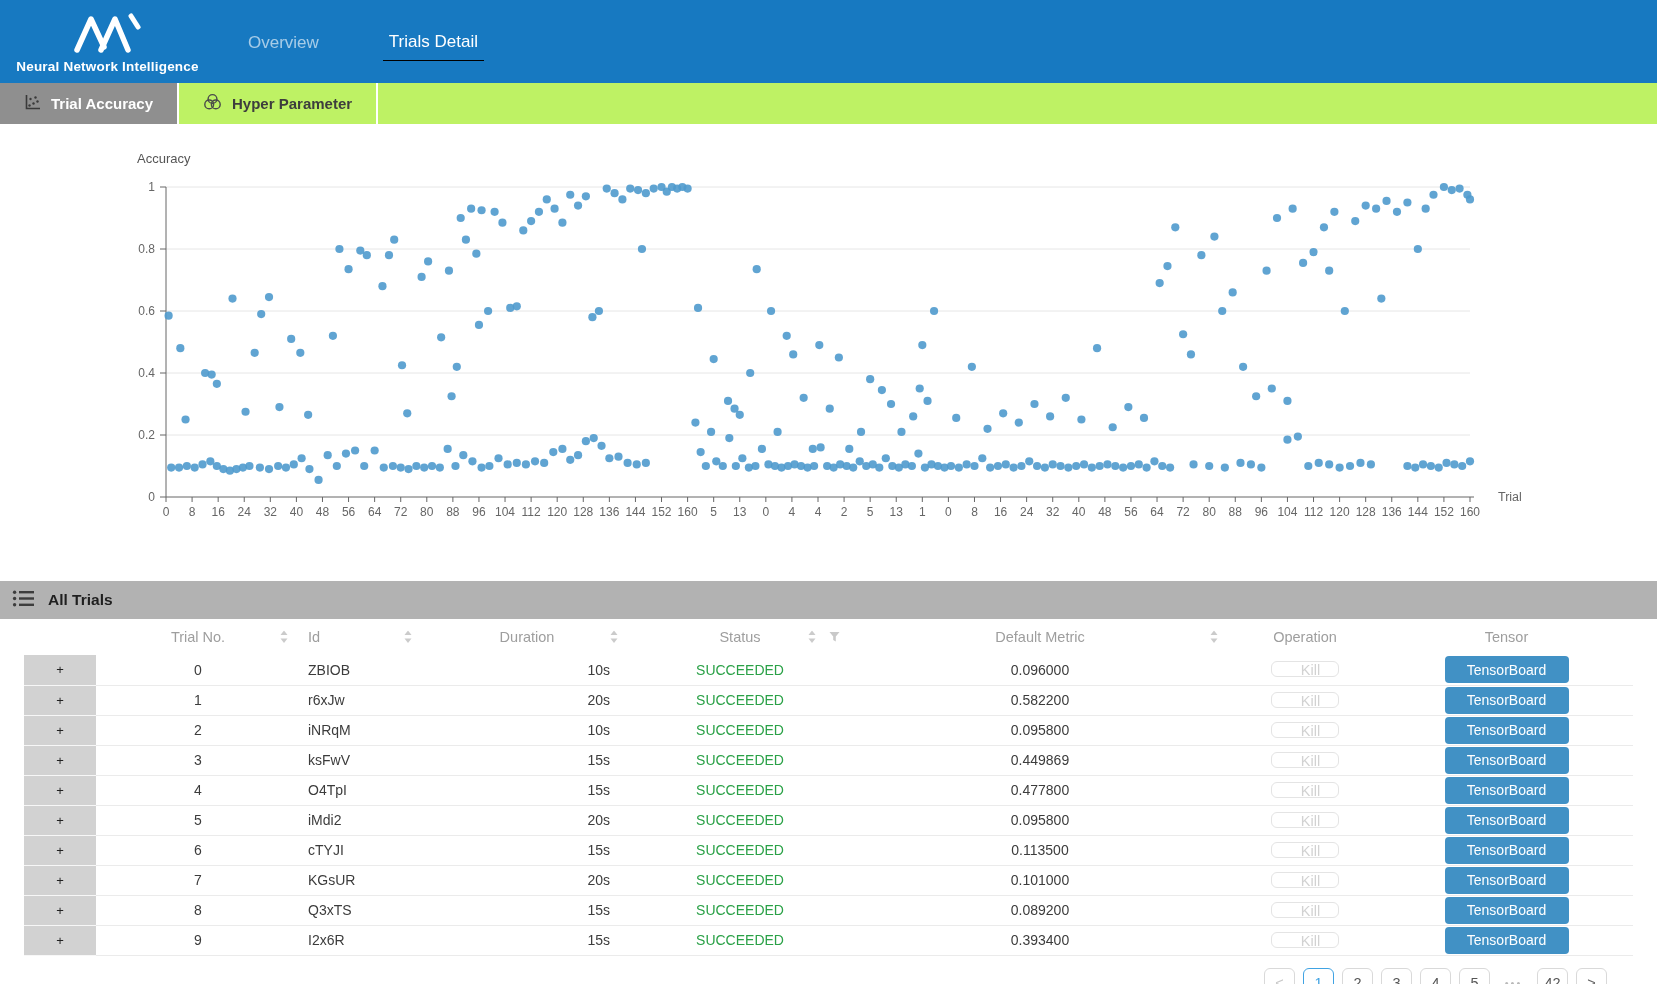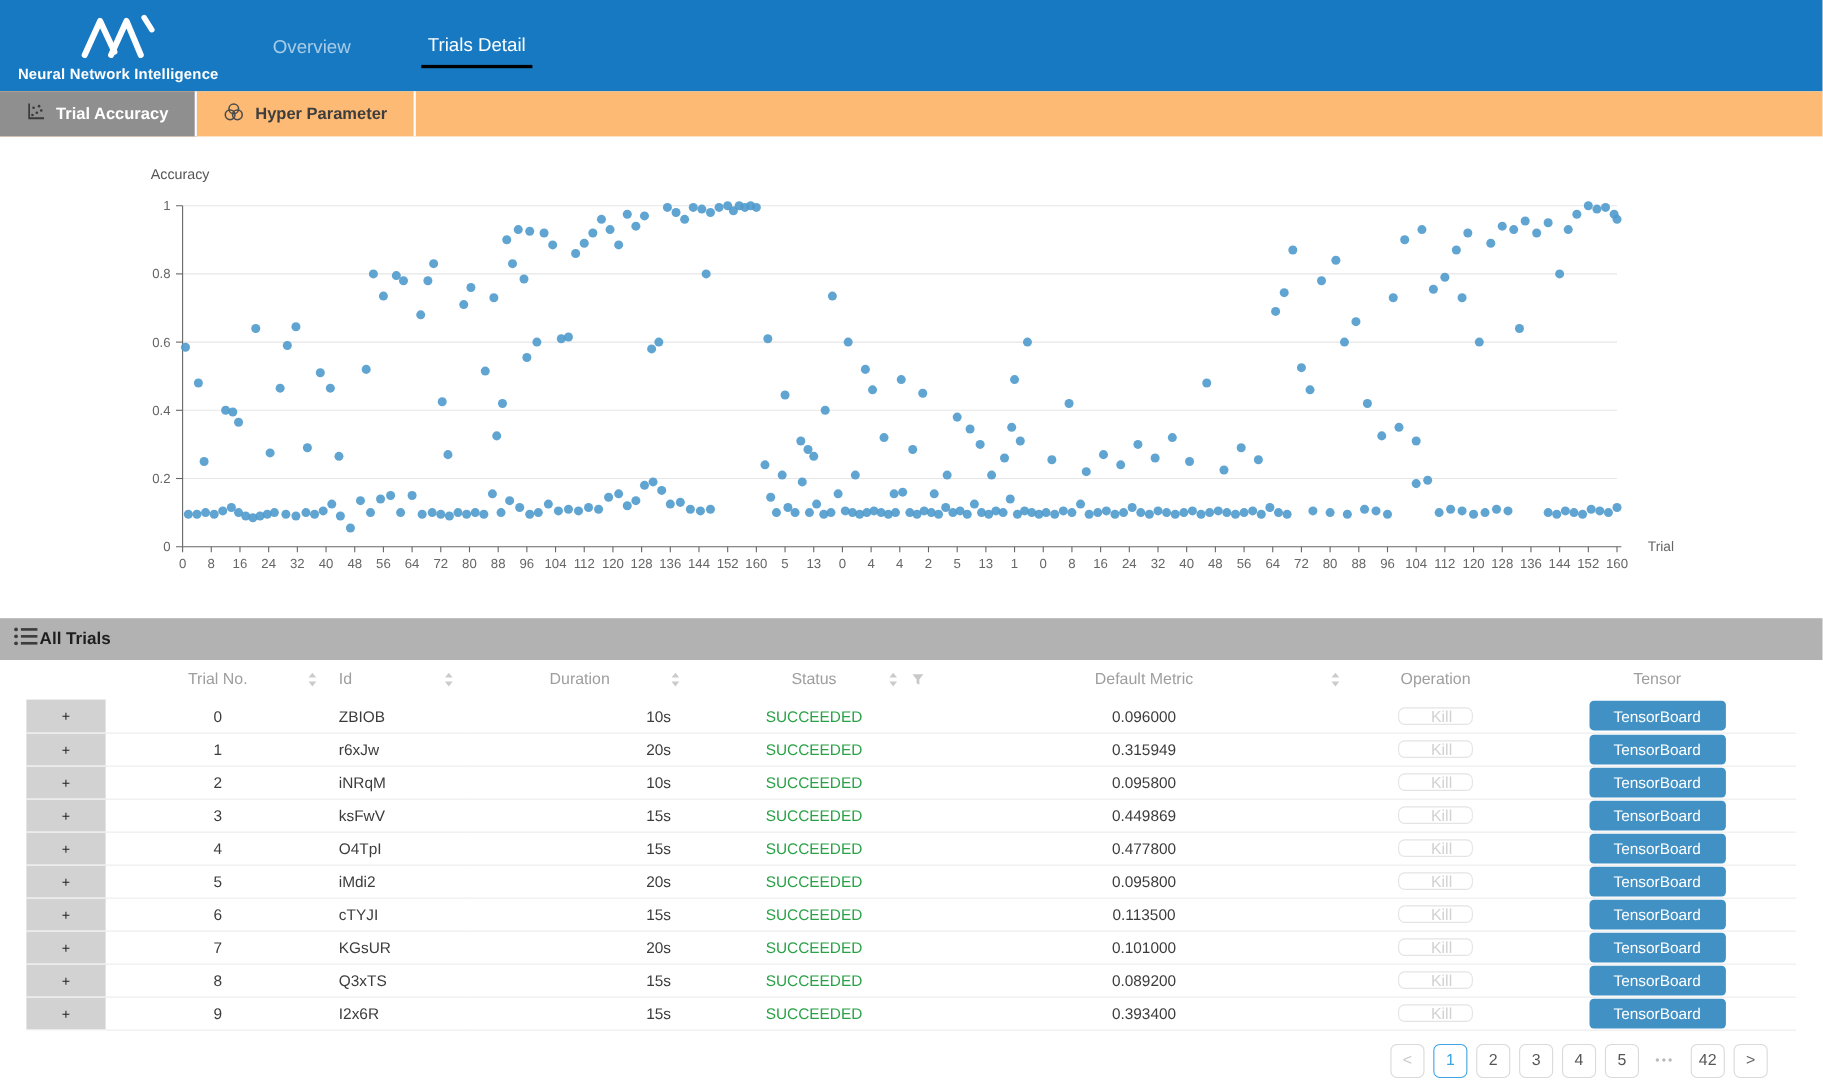--- a/index.html
+++ b/index.html
@@ -4,33 +4,33 @@
 <style>
   * { margin:0; padding:0; box-sizing:border-box; }
   html,body { width:1657px; height:984px; background:#fff; font-family:"Liberation Sans", sans-serif; overflow:hidden; }
 
   
   .topbar { height:83px; background:#1779c1; display:flex; align-items:center; }
   .brand { width:215px; display:flex; flex-direction:column; align-items:center; justify-content:center; padding-top:4px; }
   .brand-text { color:#fff; font-size:13.5px; font-weight:bold; letter-spacing:.2px; margin-top:2px; }
   .topnav { display:flex; align-items:center; gap:58px; margin-left:27px; height:100%; }
   .topnav-item { color:rgba(255,255,255,.62); font-size:17px; padding:10px 6px 8px; cursor:pointer; }
-  .topnav-item.active { color:#fff; border-bottom:3px solid #000000; }
+  .topnav-item.active { color:#fff; border-bottom:1px solid #000000; }
 
   
-  .subtabs { height:41px; background:#fdba74; display:flex; }
+  .subtabs { height:41px; background:#bef264; display:flex; }
   .subtab { display:flex; align-items:center; gap:10px; padding:0 24px; font-size:15px; font-weight:600;
             color:#3d3d3d; border-right:2px solid #fff; cursor:pointer; }
   .subtab.active { background:#8f8f8f; color:#fff; }
 
   
   .chart-wrap { height:410px; }
 
   
-  .section-bar { height:38px; background:#b2b2b2; display:flex; align-items:center; padding:0 12px; margin-top:28px; }
+  .section-bar { height:38px; background:#b2b2b2; display:flex; align-items:center; gap:12px; padding:0 12px; margin-top:47px; }
   .section-title { font-size:15.5px; font-weight:bold; color:#1f1f1f; }
 
   
   table.trials { border-collapse:collapse; table-layout:fixed; width:1609px; margin:0 24px; }
   thead th { height:36px; font-weight:normal; color:#9e9e9e; font-size:14.5px; position:relative;margin-top:44px; }
   tbody td { height:30px; font-size:14px; color:#3c3c3c; border-bottom:1px solid #ebebeb; text-align:center; }
   td.expand-cell { background:#d2d2d2; border-bottom:1px solid #f7f7f7; color:#222; font-size:13px; cursor:pointer; }
   td.c-id, th.h-id { text-align:left; padding-left:8px; }
   td.c-dur { text-align:right; padding-right:20px; }
   td.c-status { font-weight:normal; }
@@ -601,21 +601,21 @@
         <td>0.096000</td>
         <td><button class="kill-btn">Kill</button></td>
         <td><button class="tb-btn">TensorBoard</button></td>
       </tr>
       <tr>
         <td class="expand-cell">+</td>
         <td>1</td>
         <td class="c-id">r6xJw</td>
         <td class="c-dur">20s</td>
         <td class="c-status" style="color: rgb(42, 161, 71);">SUCCEEDED</td>
-        <td>0.315949</td>
+        <td>0.582200</td>
         <td><button class="kill-btn">Kill</button></td>
         <td><button class="tb-btn">TensorBoard</button></td>
       </tr>
       <tr>
         <td class="expand-cell">+</td>
         <td>2</td>
         <td class="c-id">iNRqM</td>
         <td class="c-dur">10s</td>
         <td class="c-status" style="color: rgb(42, 161, 71);">SUCCEEDED</td>
         <td>0.095800</td>

